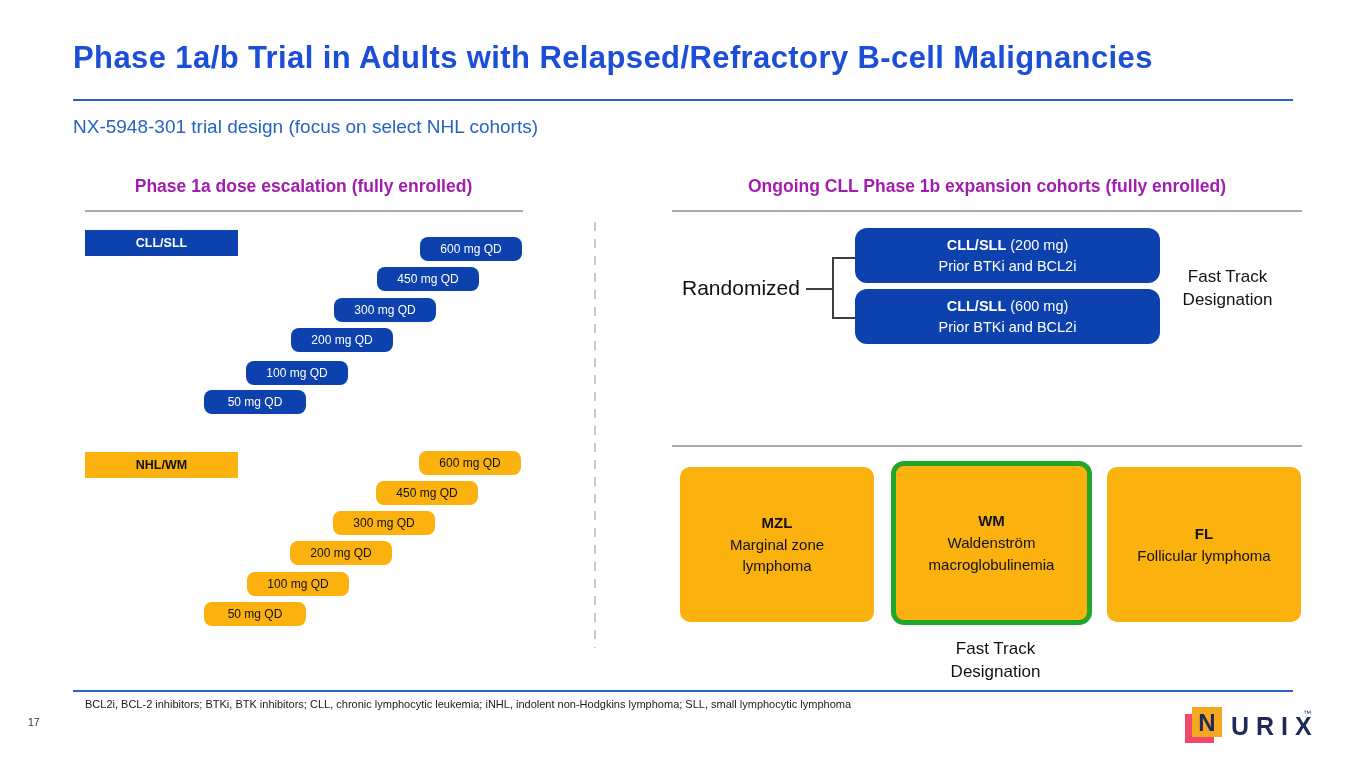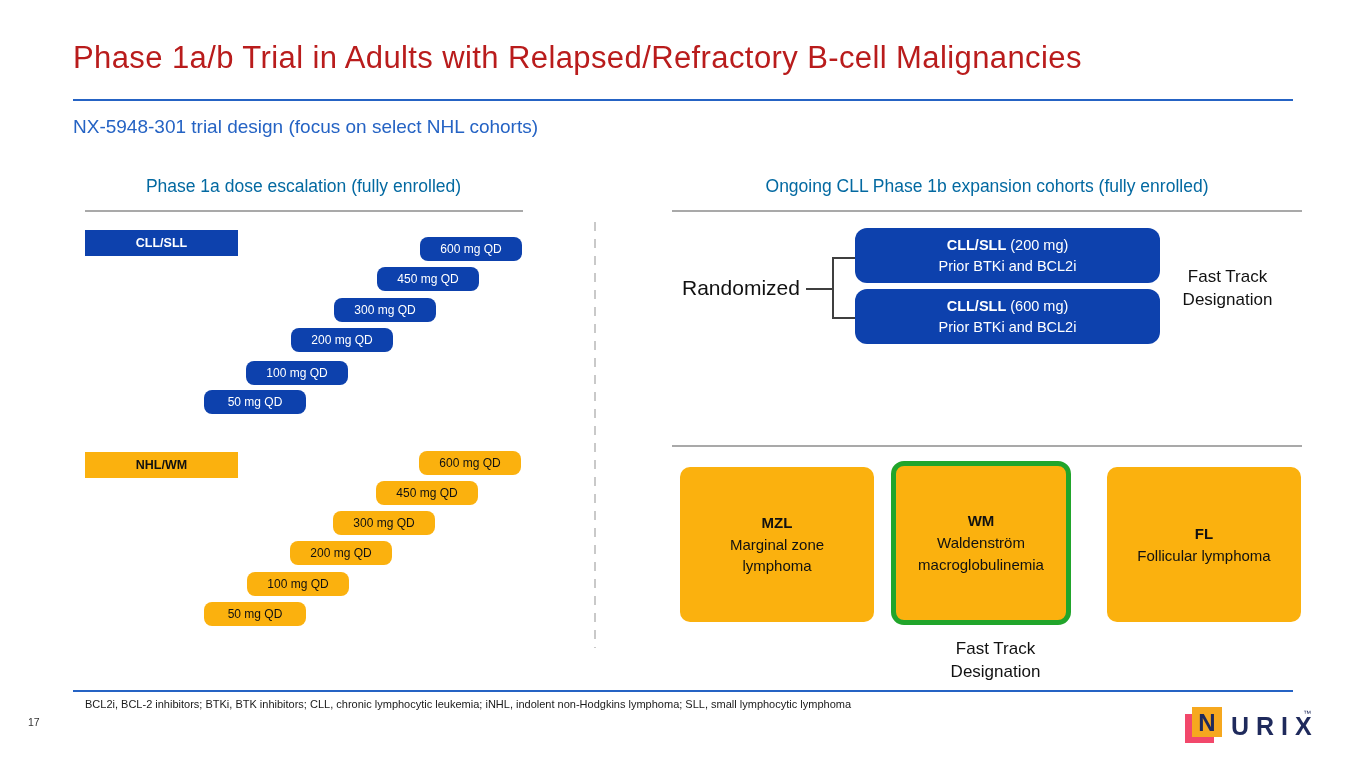--- a/index.html
+++ b/index.html
@@ -1,26 +1,26 @@
 <!DOCTYPE html>
 <html><head>
 <meta charset="utf-8">
 <style>
   html,body{margin:0;padding:0;background:#fff;}
   .slide{position:relative;width:1365px;height:768px;background:#ffffff;overflow:hidden;
          font-family:"Liberation Sans", sans-serif;color:#111;}
 
   
   .title{position:absolute;left:73px;top:40px;width:1240px;font-size:31px;letter-spacing:0.4px;
-         color:#b91c1c;font-weight:normal;}
+         color:#1d4ed8;font-weight:bold;}
   .title-rule{position:absolute;left:73px;top:99px;width:1220px;height:0;border-top:2px solid #2563c4;}
   .subtitle{position:absolute;left:73px;top:116px;width:900px;font-size:19px;color:#2563c4;}
 
   
-  .sec-header{position:absolute;font-size:17.5px;font-weight:normal;color:#0369a1;text-align:center;}
+  .sec-header{position:absolute;font-size:17.5px;font-weight:bold;color:#a21caf;text-align:center;}
   .sec-h-left{left:85px;top:176px;width:437px;}
   .sec-h-cll{left:672px;top:176px;width:630px;}
   .sec-h-inhl{left:672px;top:411px;width:630px;}
   .sec-rule{position:absolute;height:0;border-top:2px solid #a9a9a9;}
   .rule-left{left:85px;top:210px;width:438px;}
   .rule-cll{left:672px;top:210px;width:630px;}
   .rule-inhl{left:672px;top:445px;width:630px;}
 
   
   .divider{position:absolute;left:594px;top:222px;width:2px;height:426px;
@@ -57,21 +57,21 @@
 
   .fast-track{position:absolute;font-size:17px;color:#111;text-align:center;line-height:1.35;}
   .ft-cll{left:1160px;top:266px;width:135px;}
   .ft-inhl{left:908px;top:638px;width:175px;}
 
   
   .inhl-box{position:absolute;background:#fbb10e;border-radius:10px;display:flex;flex-direction:column;
             justify-content:center;align-items:center;text-align:center;font-size:15px;color:#111;
             line-height:1.45;box-sizing:border-box;}
   .box-mzl{left:680px;top:467px;width:194px;height:155px;}
-  .box-wm{left:891px;top:461px;width:180px;height:164px;border:5px solid #21a52b;border-radius:13px;}
+  .box-wm{left:891px;top:461px;width:201px;height:164px;border:5px solid #21a52b;border-radius:13px;}
   .box-fl{left:1107px;top:467px;width:194px;height:155px;}
   .inhl-abbr{font-weight:bold;}
 
   
   .footer-rule{position:absolute;left:73px;top:690px;width:1220px;height:0;border-top:2px solid #2563c4;}
   .footnote{position:absolute;left:85px;top:698px;width:1000px;font-size:11px;color:#1a1a1a;}
   .page-num{position:absolute;left:28px;top:716px;font-size:10.5px;color:#333;}
 
   
   .logo{position:absolute;left:1185px;top:704px;width:140px;height:46px;}

